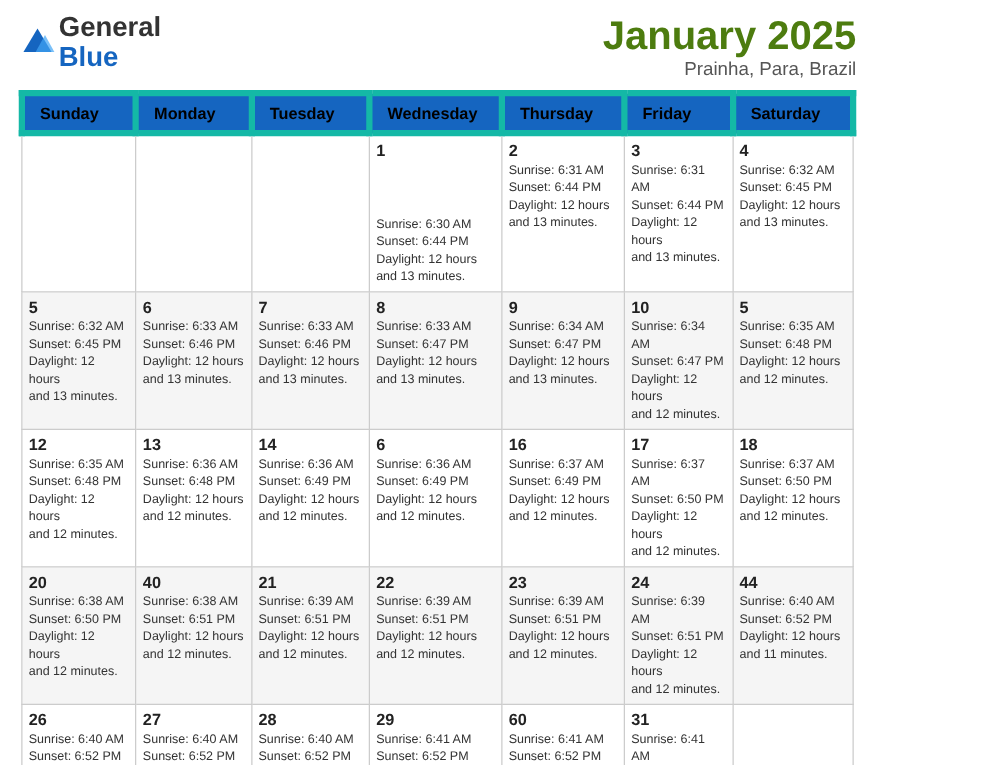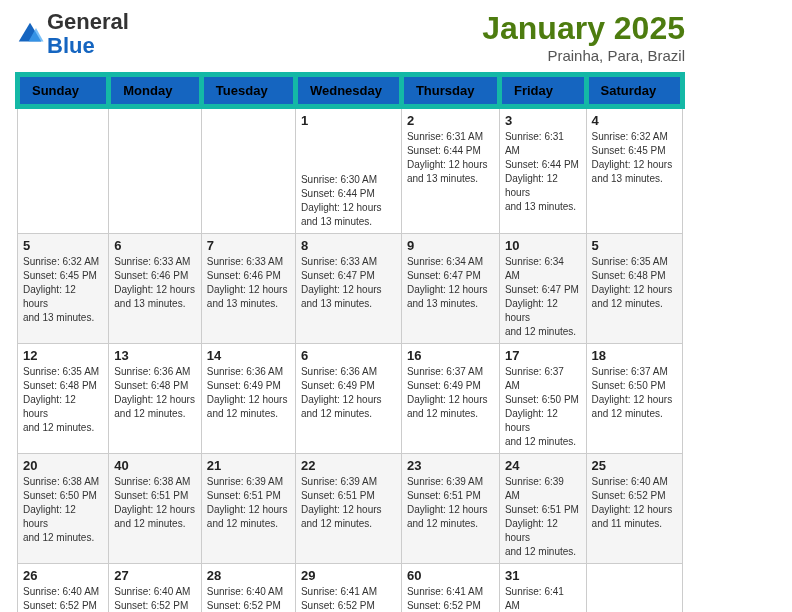--- a/index.html
+++ b/index.html
@@ -294,21 +294,21 @@
 and 12 minutes.</div>
           </td>
           <td>
             <div class="day-number">24</div>
             <div class="day-info" style="white-space: pre-wrap;">Sunrise: 6:39 AM
 Sunset: 6:51 PM
 Daylight: 12 hours
 and 12 minutes.</div>
           </td>
           <td>
-            <div class="day-number">25</div>
+            <div class="day-number">44</div>
             <div class="day-info" style="white-space: pre-wrap;">Sunrise: 6:40 AM
 Sunset: 6:52 PM
 Daylight: 12 hours
 and 11 minutes.</div>
           </td>
         </tr>
         <tr class="row-odd">
           <td>
             <div class="day-number">26</div>
             <div class="day-info" style="white-space: pre-wrap;">Sunrise: 6:40 AM

